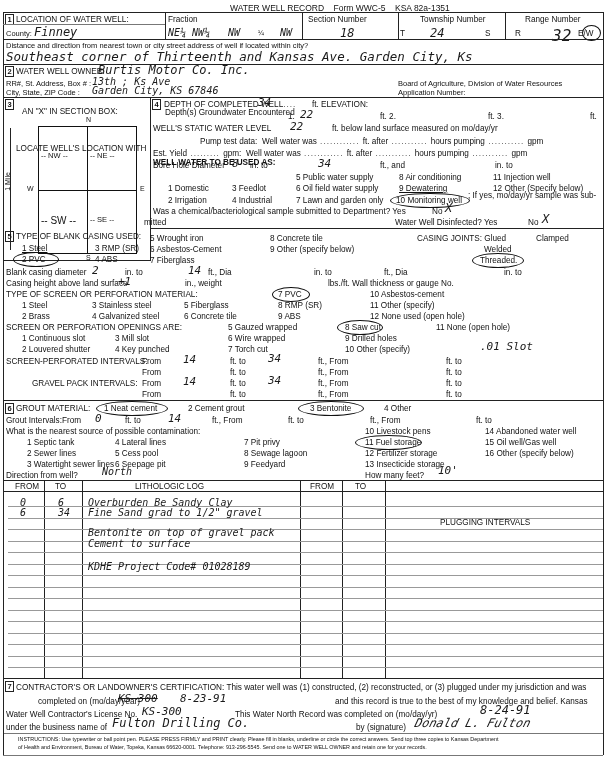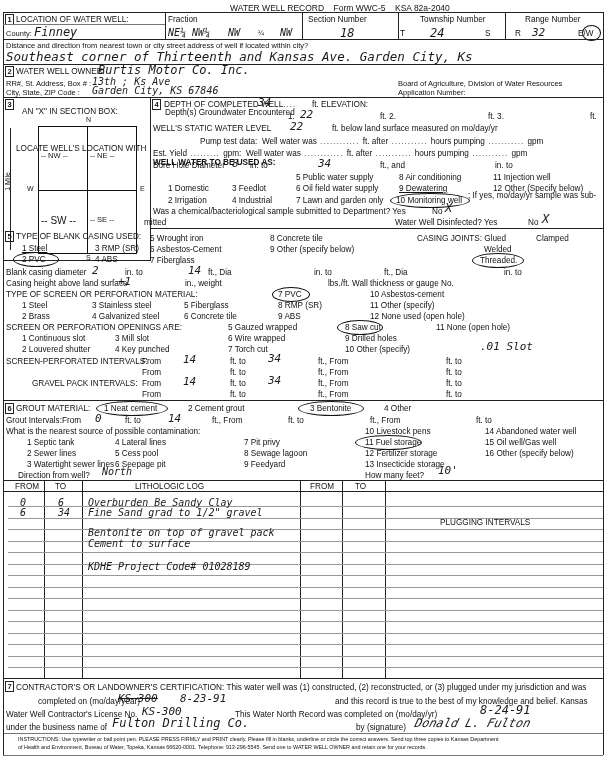--- a/index.html
+++ b/index.html
@@ -11,21 +11,21 @@
   .thin{background:#777;}
   .secnum{position:absolute;border:1px solid #222;width:7px;height:9px;font-size:7.5px;line-height:9px;text-align:center;font-weight:bold;}
   .circ{position:absolute;border:1px solid #111;border-radius:50%;}
   .dots{letter-spacing:1px;color:#555;}
   .sec3grid{position:absolute;left:38px;top:126px;width:97px;height:126px;border:1.5px solid #111;}
   .lith-row{position:absolute;left:8px;width:595px;height:1px;background:#999;}
 </style>
 </head>
 <body>
 
-<div class="abs" style="left:230px;top:3px;font-size:8.5px;"><span>WATER WELL RECORD</span>&nbsp;&nbsp;&nbsp;&nbsp;<span>Form WWC-5</span>&nbsp;&nbsp;&nbsp;&nbsp;<span>KSA 82a-2040</span></div>
+<div class="abs" style="left:230px;top:3px;font-size:8.5px;"><span>WATER WELL RECORD</span>&nbsp;&nbsp;&nbsp;&nbsp;<span>Form WWC-5</span>&nbsp;&nbsp;&nbsp;&nbsp;<span>KSA 82a-1351</span></div>
 
 <div class="vl" style="left:3px;top:12px;height:722px;"></div>
 <div class="vl" style="left:603px;top:12px;height:722px;"></div>
 <div class="hl" style="left:3px;top:12px;width:600px;"></div>
 
 <div class="secnum" style="left:5px;top:14px;">1</div>
 <div class="abs" style="left:16px;top:15px;">LOCATION OF WATER WELL:</div>
 <div class="vl" style="left:165px;top:12px;height:27px;"></div>
 <div class="abs" style="left:168px;top:15px;">Fraction</div>
 <div class="vl" style="left:302px;top:12px;height:27px;"></div>
@@ -40,21 +40,21 @@
 <div class="abs hw" style="left:34px;top:25px;font-size:12px;">Finney</div>
 <div class="abs hw" style="left:168px;top:27px;font-size:10px;">NE¼ NW¼</div>
 <div class="abs hw" style="left:228px;top:27px;font-size:10px;">NW</div>
 <div class="abs" style="left:258px;top:29px;font-size:7px;">¼</div>
 <div class="abs hw" style="left:280px;top:27px;font-size:10px;">NW</div>
 <div class="abs hw" style="left:340px;top:26px;font-size:12px;">18</div>
 <div class="abs" style="left:400px;top:29px;">T</div>
 <div class="abs hw" style="left:430px;top:26px;font-size:12px;">24</div>
 <div class="abs" style="left:485px;top:29px;">S</div>
 <div class="abs" style="left:515px;top:29px;">R</div>
-<div class="abs hw" style="left:532px;top:26px;font-size:11px;">32</div>
+<div class="abs hw" style="left:552px;top:26px;font-size:16px;">32</div>
 <div class="abs" style="left:578px;top:29px;">E/W</div>
 <div class="circ" style="left:582px;top:25px;width:17px;height:14px;"></div>
 <div class="hl" style="left:3px;top:39px;width:600px;"></div>
 
 <div class="abs" style="left:6px;top:41px;font-size:7.5px;">Distance and direction from nearest town or city street address of well if located within city?</div>
 <div class="abs hw" style="left:6px;top:49px;font-size:12.5px;">Southeast corner of Thirteenth and Kansas Ave. Garden City, Ks</div>
 <div class="hl" style="left:3px;top:64px;width:600px;"></div>
 
 <div class="secnum" style="left:5px;top:66px;">2</div>
 <div class="abs" style="left:16px;top:67px;">WATER WELL OWNER:</div>
@@ -255,21 +255,21 @@
 <div class="abs" style="left:485px;top:438px;">15 Oil well/Gas well</div>
 <div class="abs" style="left:27px;top:449px;">2 Sewer lines</div>
 <div class="abs" style="left:115px;top:449px;">5 Cess pool</div>
 <div class="abs" style="left:244px;top:449px;">8 Sewage lagoon</div>
 <div class="abs" style="left:365px;top:449px;">12 Fertilizer storage</div>
 <div class="abs" style="left:485px;top:449px;">16 Other (specify below)</div>
 <div class="abs" style="left:27px;top:460px;">3 Watertight sewer lines</div>
 <div class="abs" style="left:115px;top:460px;">6 Seepage pit</div>
 <div class="abs" style="left:244px;top:460px;">9 Feedyard</div>
 <div class="abs" style="left:365px;top:460px;">13 Insecticide storage</div>
-<div class="abs" style="left:6px;top:471px;margin-left:12px;">Direction from well?</div>
+<div class="abs" style="left:6px;top:471px;">Direction from well?</div>
 <div class="abs hw" style="left:102px;top:466px;font-size:10px;">North</div>
 <div class="abs" style="left:365px;top:471px;">How many feet?</div>
 <div class="abs hw" style="left:438px;top:464px;font-size:11px;">10'</div>
 <div class="hl" style="left:3px;top:480px;width:600px;"></div>
 
 <div>
   <div class="abs" style="left:15px;top:482px;">FROM</div>
   <div class="abs" style="left:55px;top:482px;">TO</div>
   <div class="abs" style="left:135px;top:482px;">LITHOLOGIC LOG</div>
   <div class="abs" style="left:310px;top:482px;">FROM</div>

